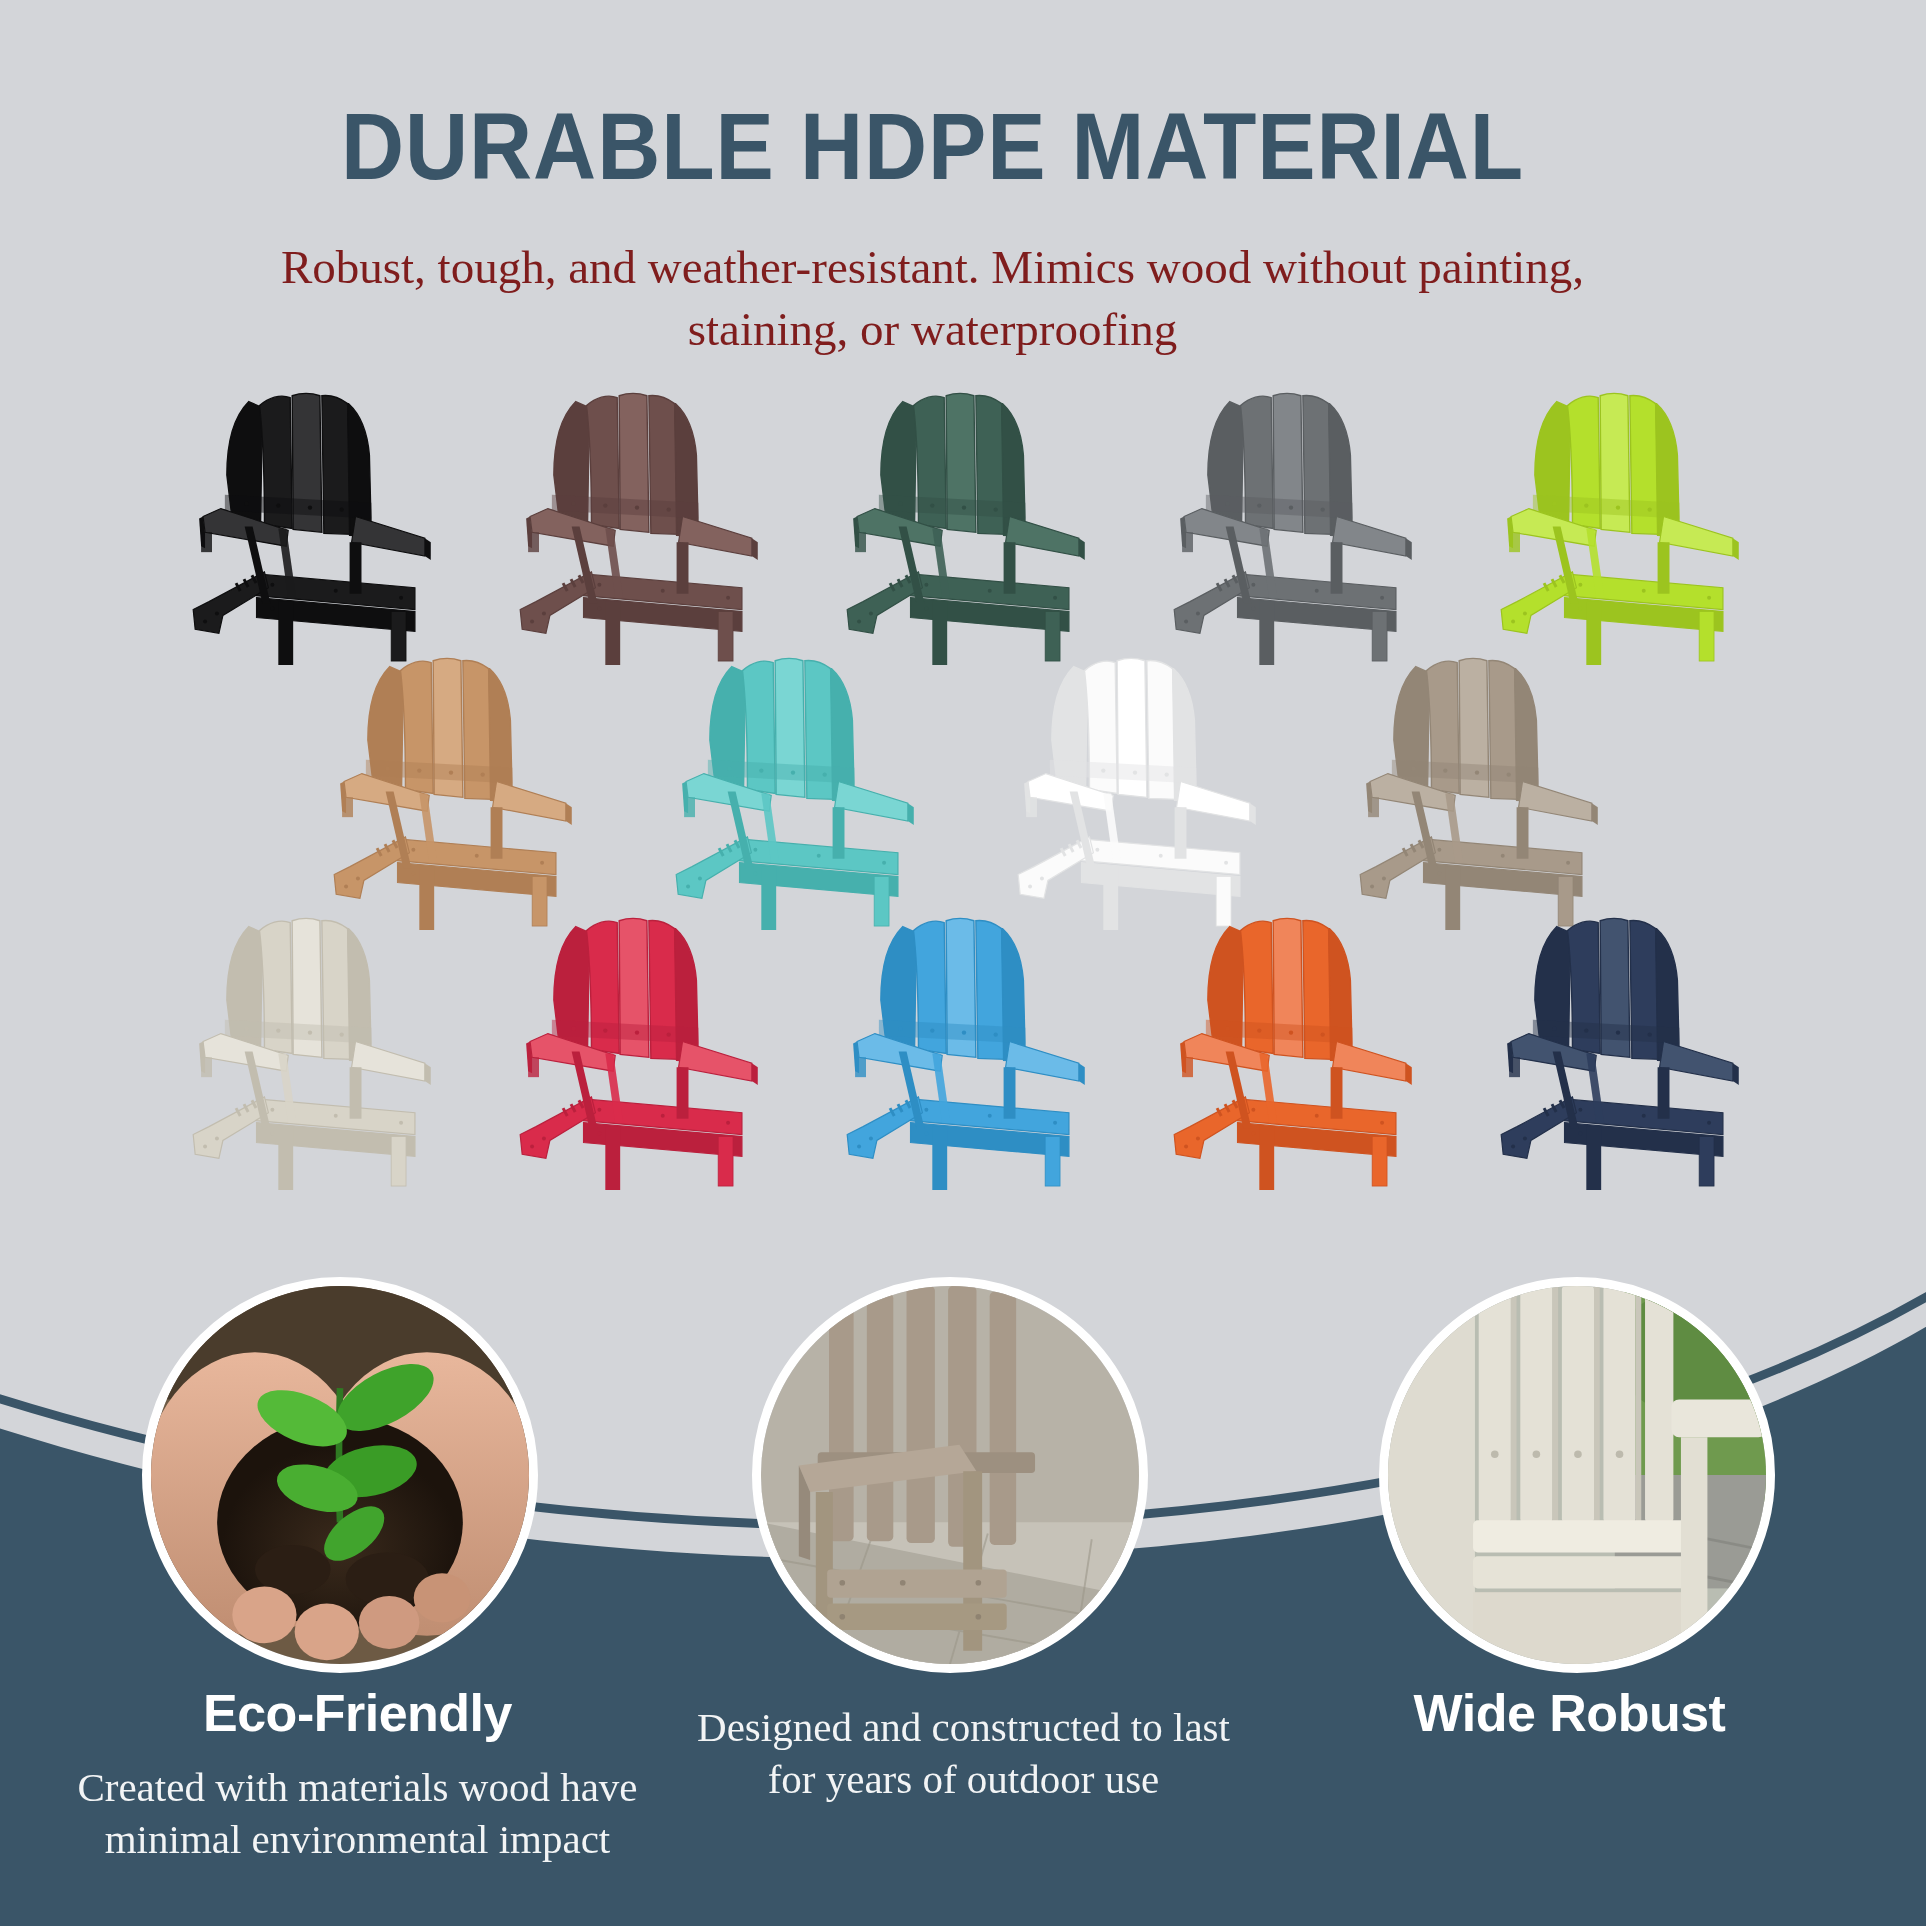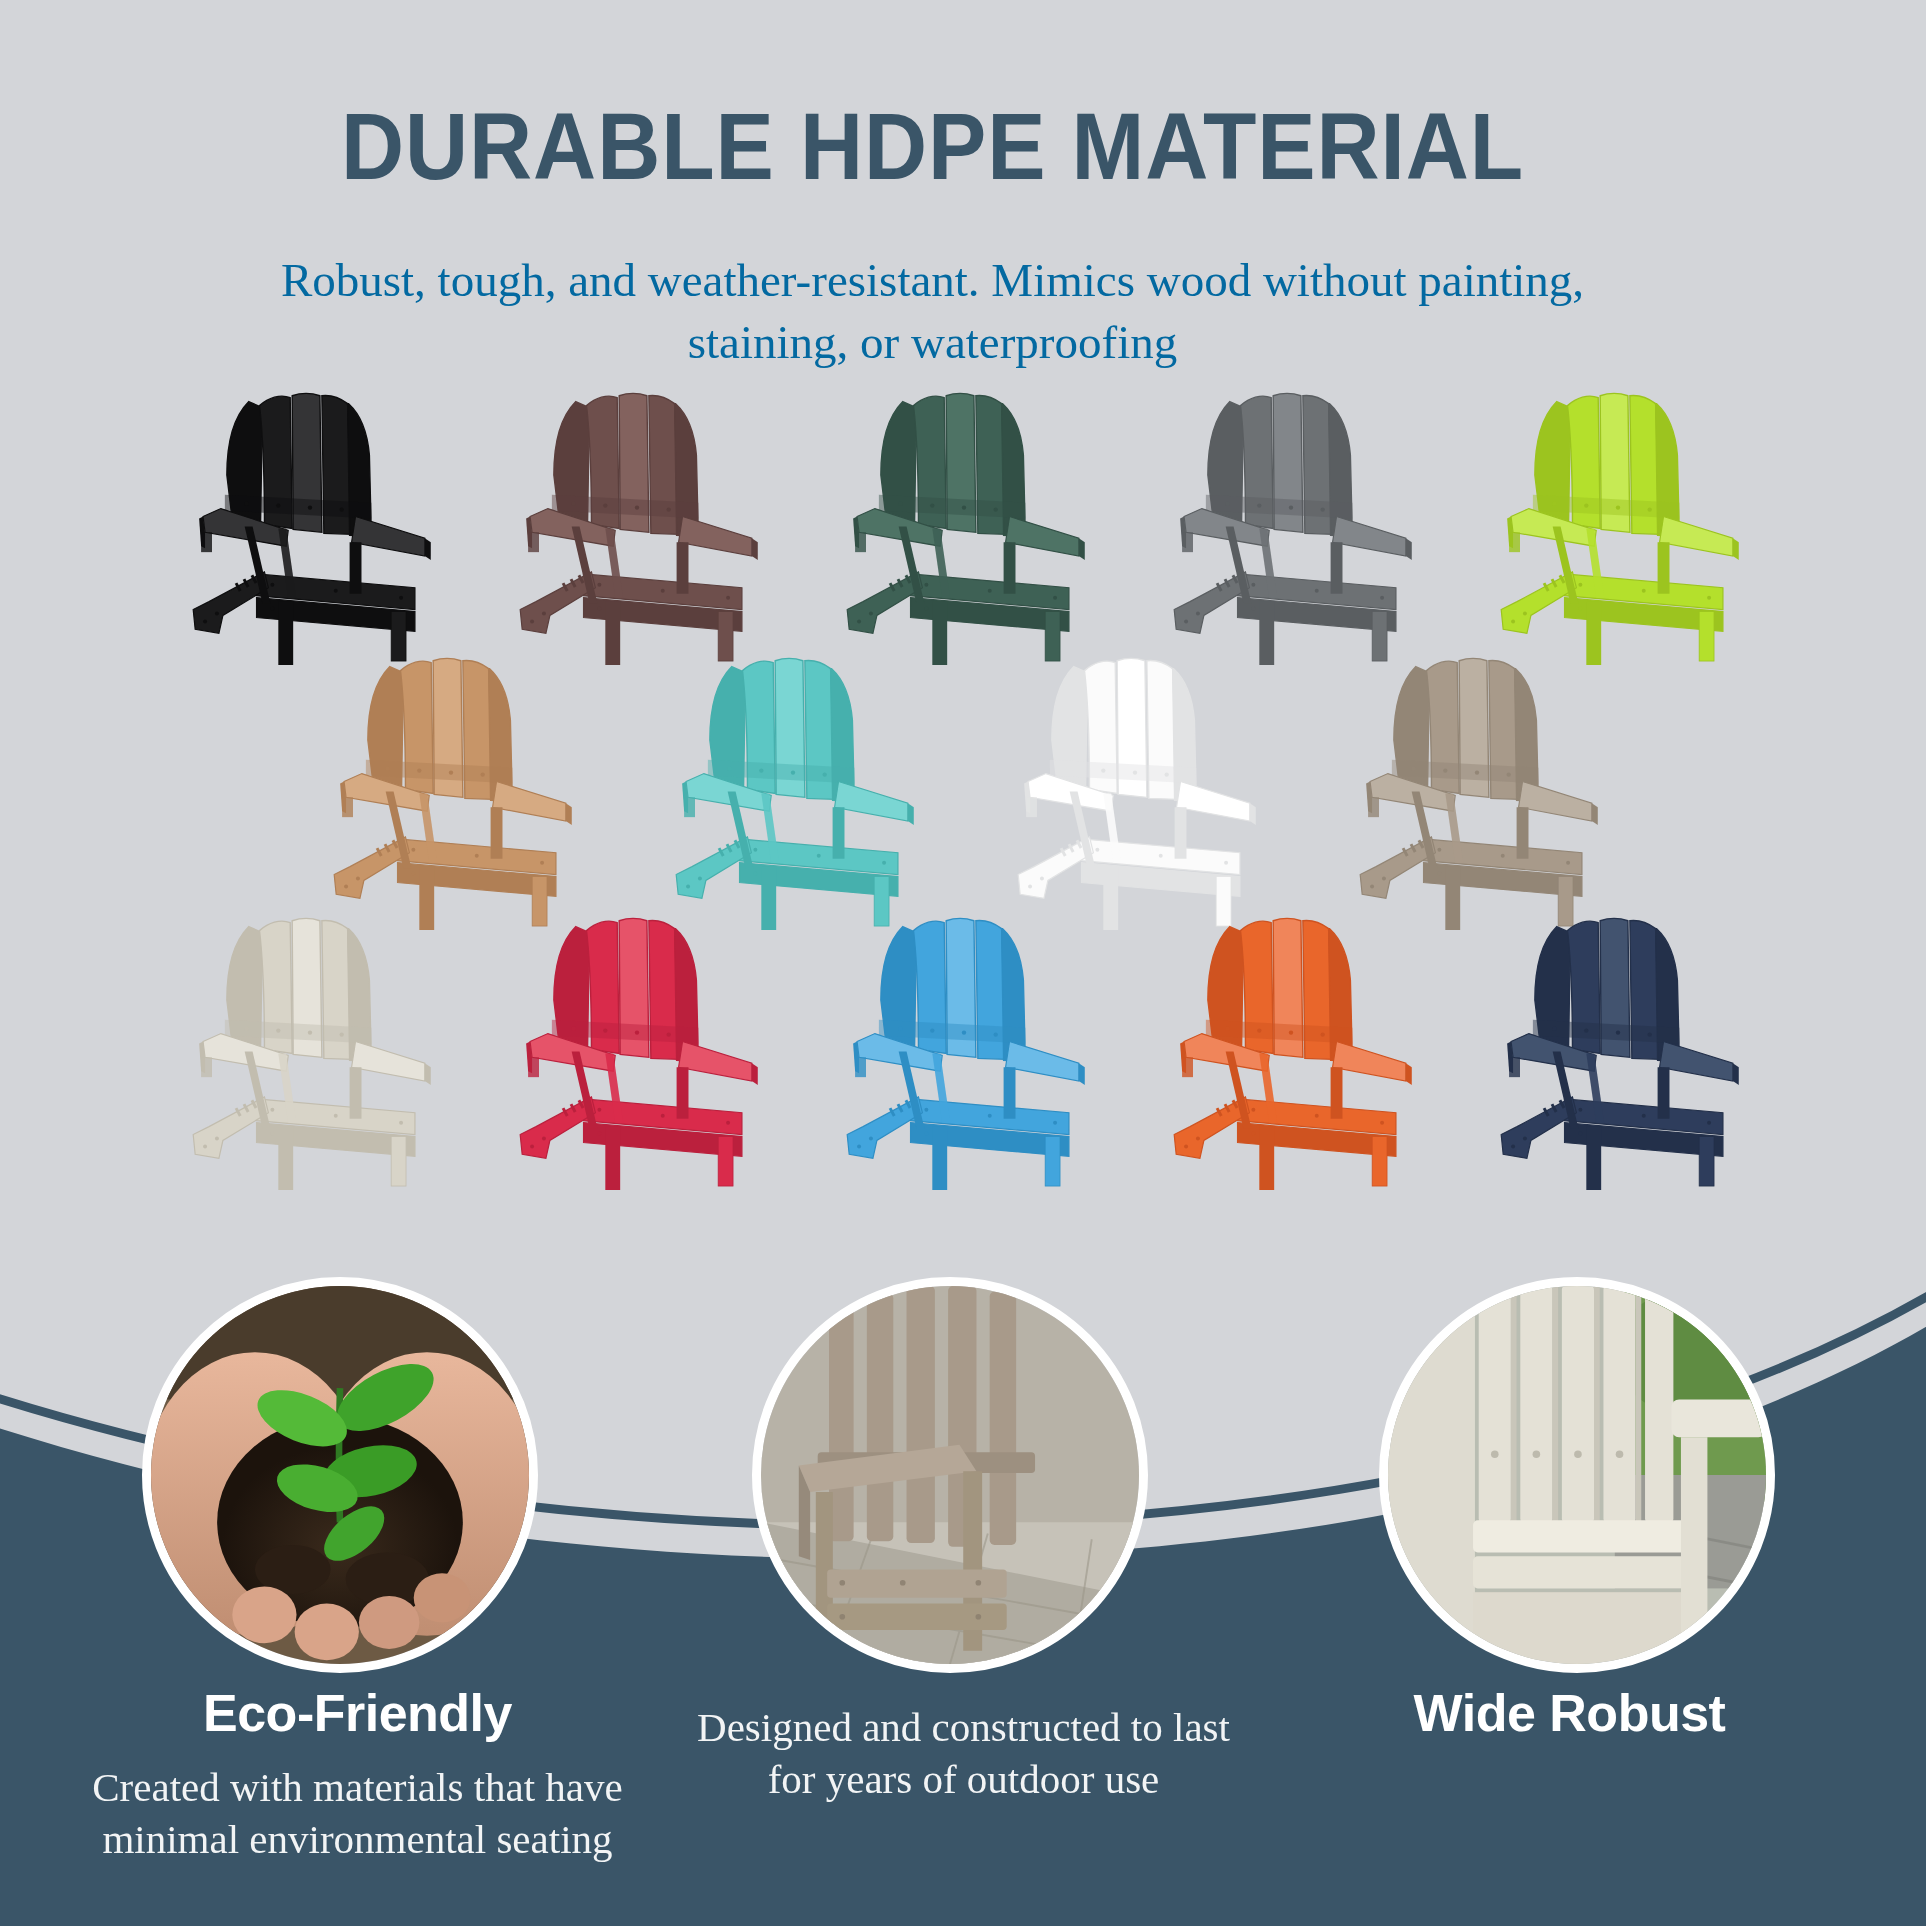--- a/index.html
+++ b/index.html
@@ -13,21 +13,21 @@
   
   .header{position:absolute;left:0;top:0;width:1865px;text-align:center;}
   .title{
     font-family:"Liberation Sans",sans-serif;
     font-weight:700;font-size:95px;letter-spacing:1px;
     color:#3a5568;margin:0;padding-top:99px;line-height:1.0;
     transform:scaleX(0.92);
   }
   .subtitle{
     font-family:"Liberation Serif",serif;
-    font-size:47px;color:#0369a1;line-height:1.32;margin:13px;
+    font-size:47px;color:#7f1d1d;line-height:1.32;margin:0;
     padding-top:42px;
     max-width:1327px;margin-left:auto;margin-right:auto;
   }
 
   
   .grid{position:absolute;left:0;top:368px;width:1927px;height:911px;}
   .row{position:absolute;left:0;width:1927px;display:flex;justify-content:center;}
   .row-1{top:0;}
   .row-2{top:265px;}
   .row-3{top:525px;}
@@ -980,21 +980,21 @@
         <rect x="300" y="120" width="100" height="40" rx="8" fill="#e9e6db"></rect>
         <rect x="310" y="160" width="28" height="240" fill="#e2dfd3"></rect>
       </svg>
     </div>
 
   </div>
 
   <div class="features">
     <div class="feature">
       <p class="f-title">Eco-Friendly</p>
-      <p class="f-body">Created with materials that have minimal environmental seating</p>
+      <p class="f-body">Created with materials wood have minimal environmental impact</p>
     </div>
     <div class="feature">
       <p class="f-body">Designed and constructed to last for years of outdoor use</p>
     </div>
     <div class="feature">
       <p class="f-title">Wide Robust</p>
     </div>
   </div>
 
 </div>

